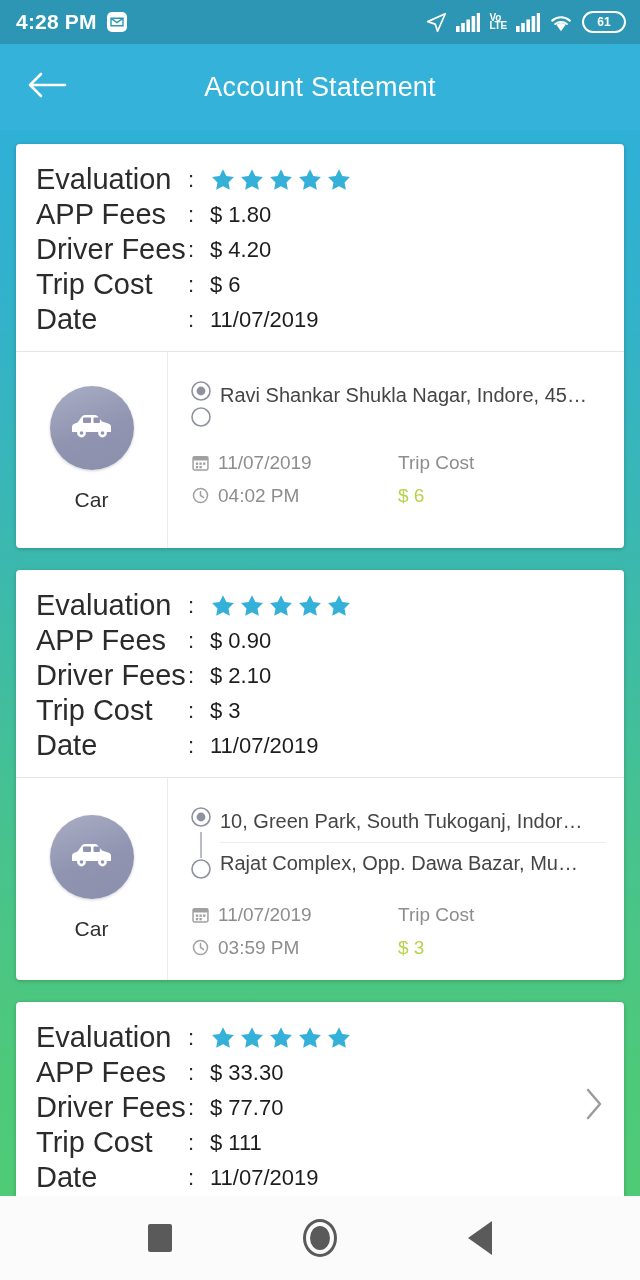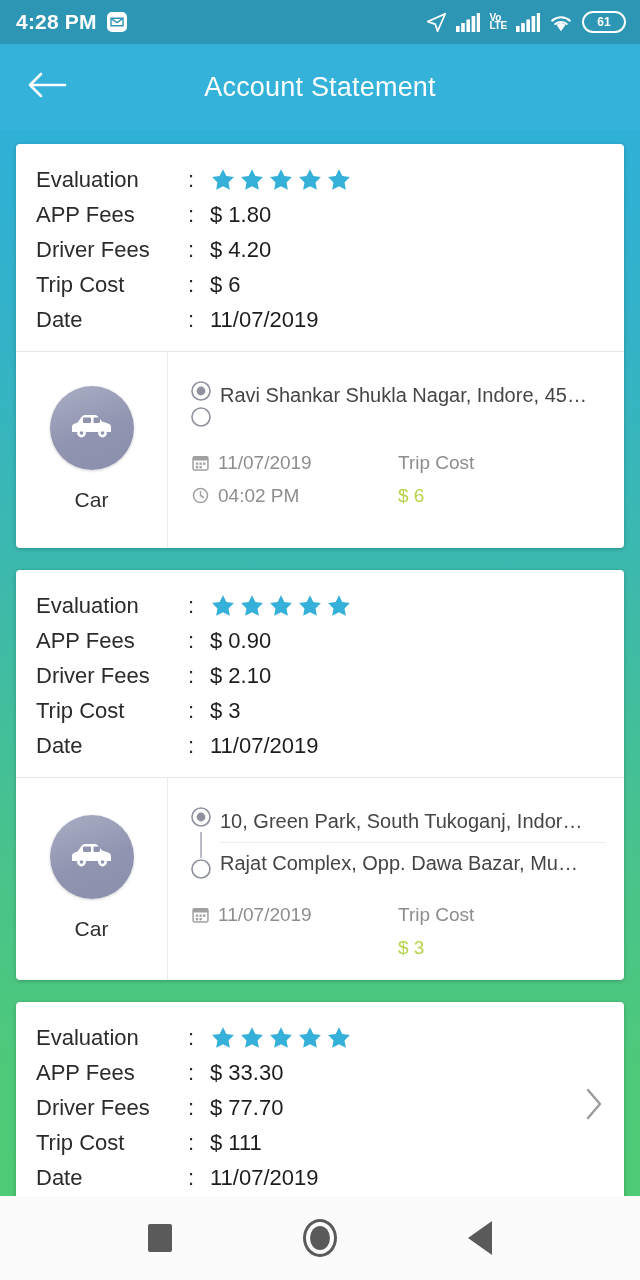--- a/index.html
+++ b/index.html
@@ -55,21 +55,21 @@
     padding:14px 16px 0 16px;
   }
 
   .card {
     background:#ffffff; border-radius:4px; margin-bottom:22px;
     box-shadow:0 1px 4px rgba(0,0,0,.22);
     overflow:hidden; position:relative;
   }
   .card-summary { padding:18px 20px 14px 20px; position:relative; }
   .sum-row { display:flex; align-items:center; height:35px; }
-  .sum-label { width:152px; font-size:22px; color:#2b2b2b; }
+  .sum-label { width:152px; font-size:29px; color:#2b2b2b; }
   .sum-colon { width:22px; font-size:22px; color:#2b2b2b; }
   .sum-value { font-size:22px; color:#1d1d1d; }
   .stars { display:flex; gap:3px; align-items:center; margin-top:1px; }
   .stars svg { display:block; }
 
   .chevron-more {
     position:absolute; right:20px; top:50%; transform:translateY(-50%);
   }
 
   .card-divider { height:1px; background:#e6e6e6; margin:0; }
@@ -407,20 +407,29 @@
                       <rect x="1" y="2.5" width="14" height="3.6" rx="1.3" fill="#a0a0a0"></rect>
                       <rect x="3.6" y="8" width="2.2" height="2.2" fill="#a0a0a0"></rect>
                       <rect x="7" y="8" width="2.2" height="2.2" fill="#a0a0a0"></rect>
                       <rect x="10.4" y="8" width="2.2" height="2.2" fill="#a0a0a0"></rect>
                       <rect x="3.6" y="11.3" width="2.2" height="2.2" fill="#a0a0a0"></rect>
                       <rect x="7" y="11.3" width="2.2" height="2.2" fill="#a0a0a0"></rect>
                     </svg>
                 </span>
                 <span class="meta-text">11/07/2019</span>
               </div>
+              <div class="meta-line">
+                <span>
+                  <svg width="17" height="17" viewBox="0 0 16 16">
+                      <circle cx="8" cy="8" r="6.6" fill="none" stroke="#a0a0a0" stroke-width="1.4"></circle>
+                      <path d="M8 4.2V8l2.8 1.8" fill="none" stroke="#a0a0a0" stroke-width="1.4" stroke-linecap="round"></path>
+                    </svg>
+                </span>
+                <span class="meta-text">03:59 PM</span>
+              </div>
             </div>
             <div class="meta-col-right">
               <div class="meta-head">Trip Cost</div>
               <div class="meta-cost">$ 3</div>
             </div>
           </div>
         </div>
       </div>
     </div>
 

